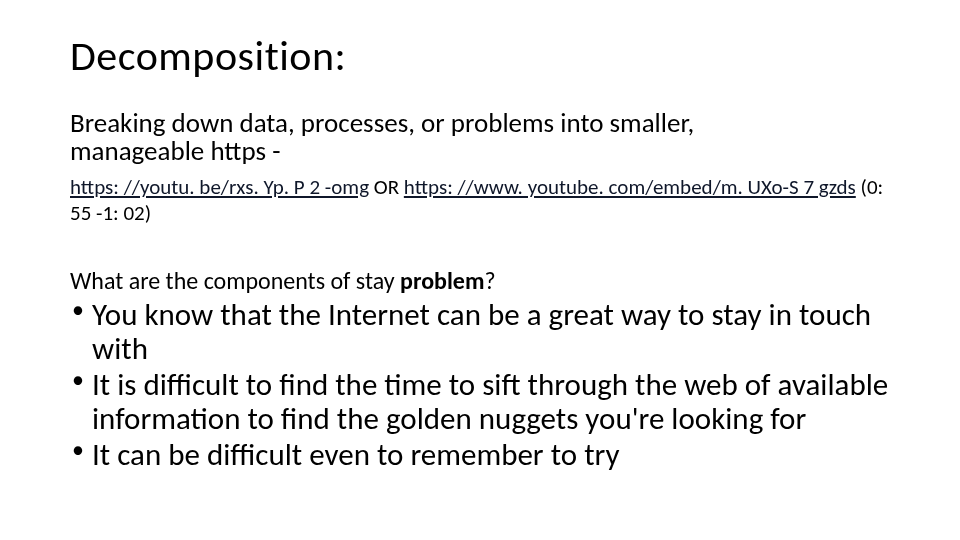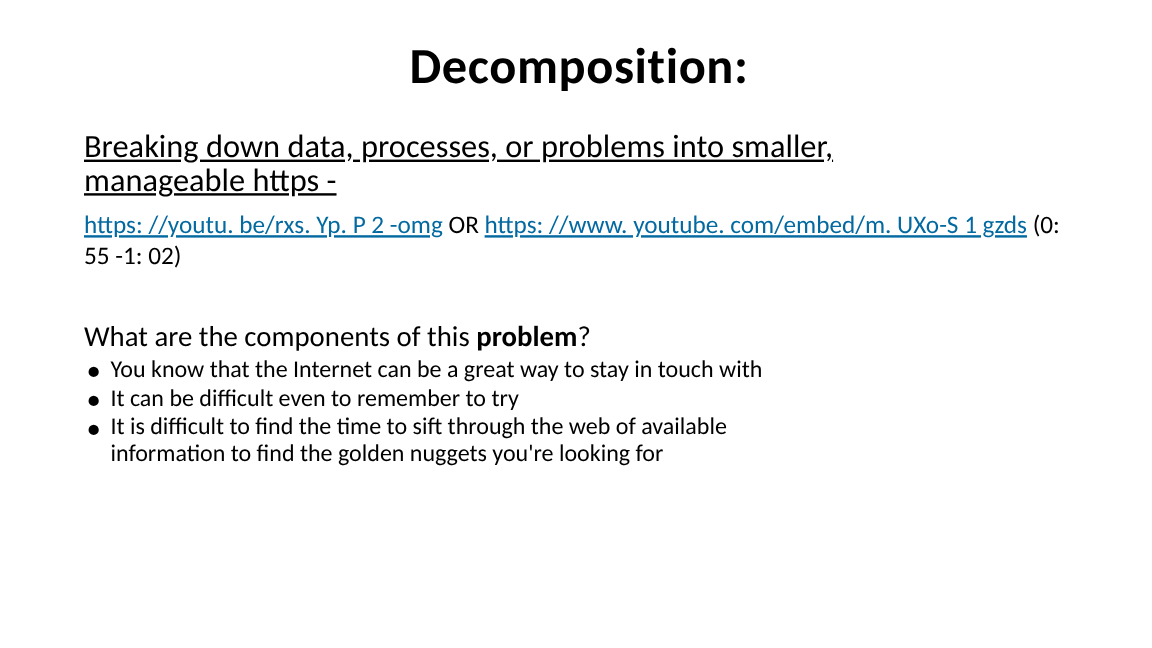--- a/index.html
+++ b/index.html
@@ -13,53 +13,51 @@
     overflow: hidden;
   }
   .slide {
     box-sizing: border-box;
     width: 960px;
     height: 540px;
     padding: 30px 65px 40px 70px;
   }
   .title {
     font-size: 42px;
-    font-weight: 700;
+    font-weight: 400;
     margin: 0 0 28px 0;
     letter-spacing: 0.5px;
-    text-align: center;
   }
   .subtitle {
     font-size: 27px;
     font-weight: 400;
     line-height: 1.05;
     margin: 0;
-    text-decoration: underline;
   }
   .sublinks {
     font-size: 21px;
     margin-top: 8px;
   }
   .sublinks a {
-    color: #0369a1;
+    color: #0f172a;
     text-decoration: underline;
   }
   .question {
     font-size: 24px;
     margin-top: 40px;
     margin-bottom: 2px;
   }
   .question .bold {
     font-weight: 700;
   }
   ul.bullets {
     list-style: none;
     padding: 0;
     margin: 0;
-    font-size: 20px;
+    font-size: 31px;
     line-height: 1.1;
   }
   ul.bullets li {
     position: relative;
     padding-left: 22px;
     margin: 0 0 2px 0;
   }
   ul.bullets li::before {
     content: "•";
     position: absolute;
@@ -74,33 +72,33 @@
 <div class="slide">
 
   <h1 class="title">Decomposition:</h1>
 
   <div class="subtitle">
     <span>Breaking down data, processes, or problems into smaller,</span><br>
     <span>manageable https -</span>
   </div>
 
   <div class="sublinks">
-    <a href="#">https: //youtu. be/rxs. Yp. P 2 -omg</a><span> OR </span><a href="#">https: //www. youtube. com/embed/m. UXo-S 1 gzds</a><span> (0: 55 -1: 02)</span>
+    <a href="#">https: //youtu. be/rxs. Yp. P 2 -omg</a><span> OR </span><a href="#">https: //www. youtube. com/embed/m. UXo-S 7 gzds</a><span> (0: 55 -1: 02)</span>
   </div>
 
   <div class="question">
-    <span>What are the components of this </span><span class="bold">problem</span><span>?</span>
+    <span>What are the components of stay </span><span class="bold">problem</span><span>?</span>
   </div>
 
   <ul class="bullets">
     <li>
       <span>You know that the Internet can be a great way to stay in touch with</span><br>
     </li>
     <li>
-      <span>It can be difficult even to remember to try</span>
+      <span>It is difficult to find the time to sift through the web of available</span><br>
+      <span>information to find the golden nuggets you're looking for</span>
     </li>
     <li>
-      <span>It is difficult to find the time to sift through the web of available</span><br>
-      <span>information to find the golden nuggets you're looking for</span>
+      <span>It can be difficult even to remember to try</span>
     </li>
   </ul>
 
 </div>
 
 </body></html>

